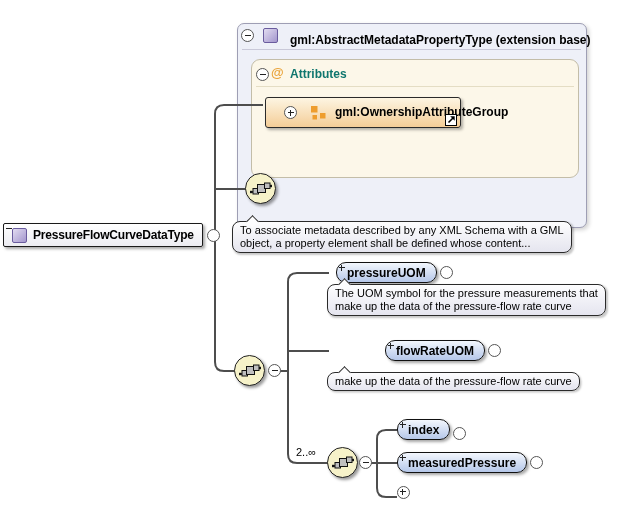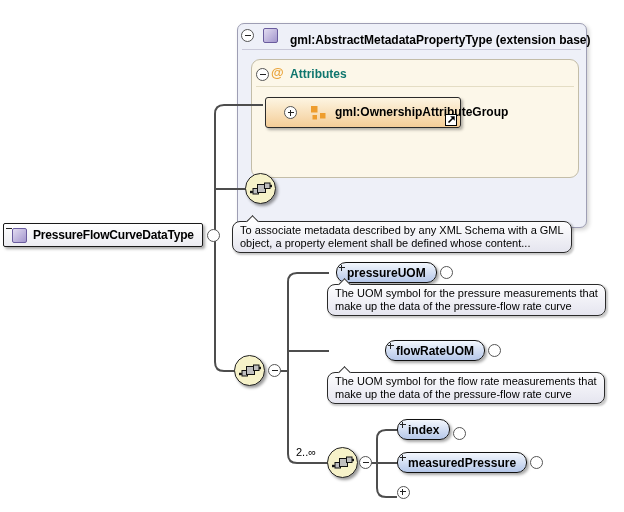--- a/index.html
+++ b/index.html
@@ -172,21 +172,20 @@
   </div>
 
   <div class="el-row" style="left:337px;top:340px;margin-left:48px;">
     <div class="pill">
       <span>flowRateUOM</span>
     </div>
     <span class="toggle plus inline"></span>
   </div>
   <div class="tip" style="left:327px;top:372px;">
     <span class="tail" style="left:12px;"></span>
-    <div>The UOM symbol for the flow rate measurements that</div>
     <div>make up the data of the pressure-flow rate curve</div>
   </div>
 
   <span class="card-label">2..∞</span>
   <div class="seq" style="left:327px;top:447px;">
     <svg width="22" height="16" viewBox="0 0 22 16">
       <path d="M0 11 H4 M18 5 H22" stroke="#111" stroke-width="1.6"></path>
       <rect x="0" y="9.8" width="2.4" height="2.4" fill="#111"></rect>
       <rect x="19.6" y="3.8" width="2.4" height="2.4" fill="#111"></rect>
       <rect x="3" y="7.5" width="5.5" height="5.5" fill="#bfbfbf" stroke="#111"></rect>

